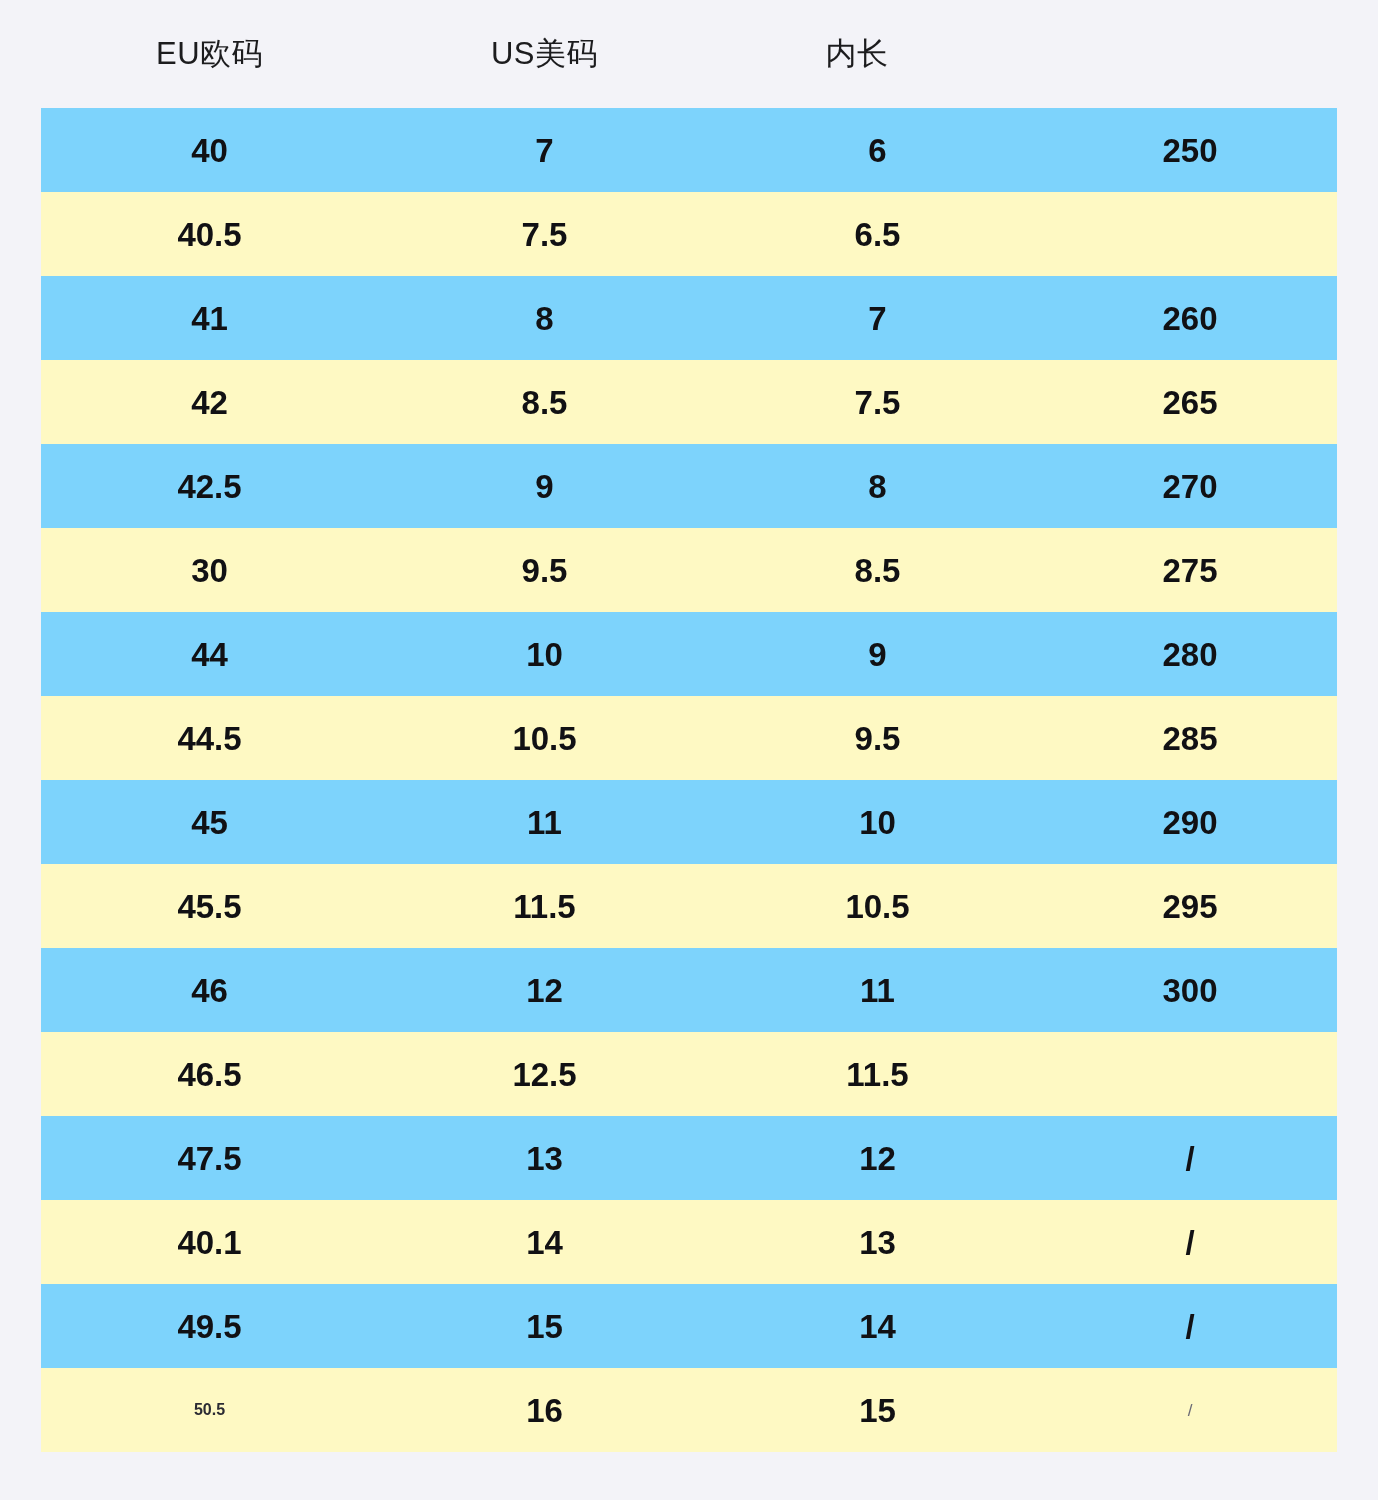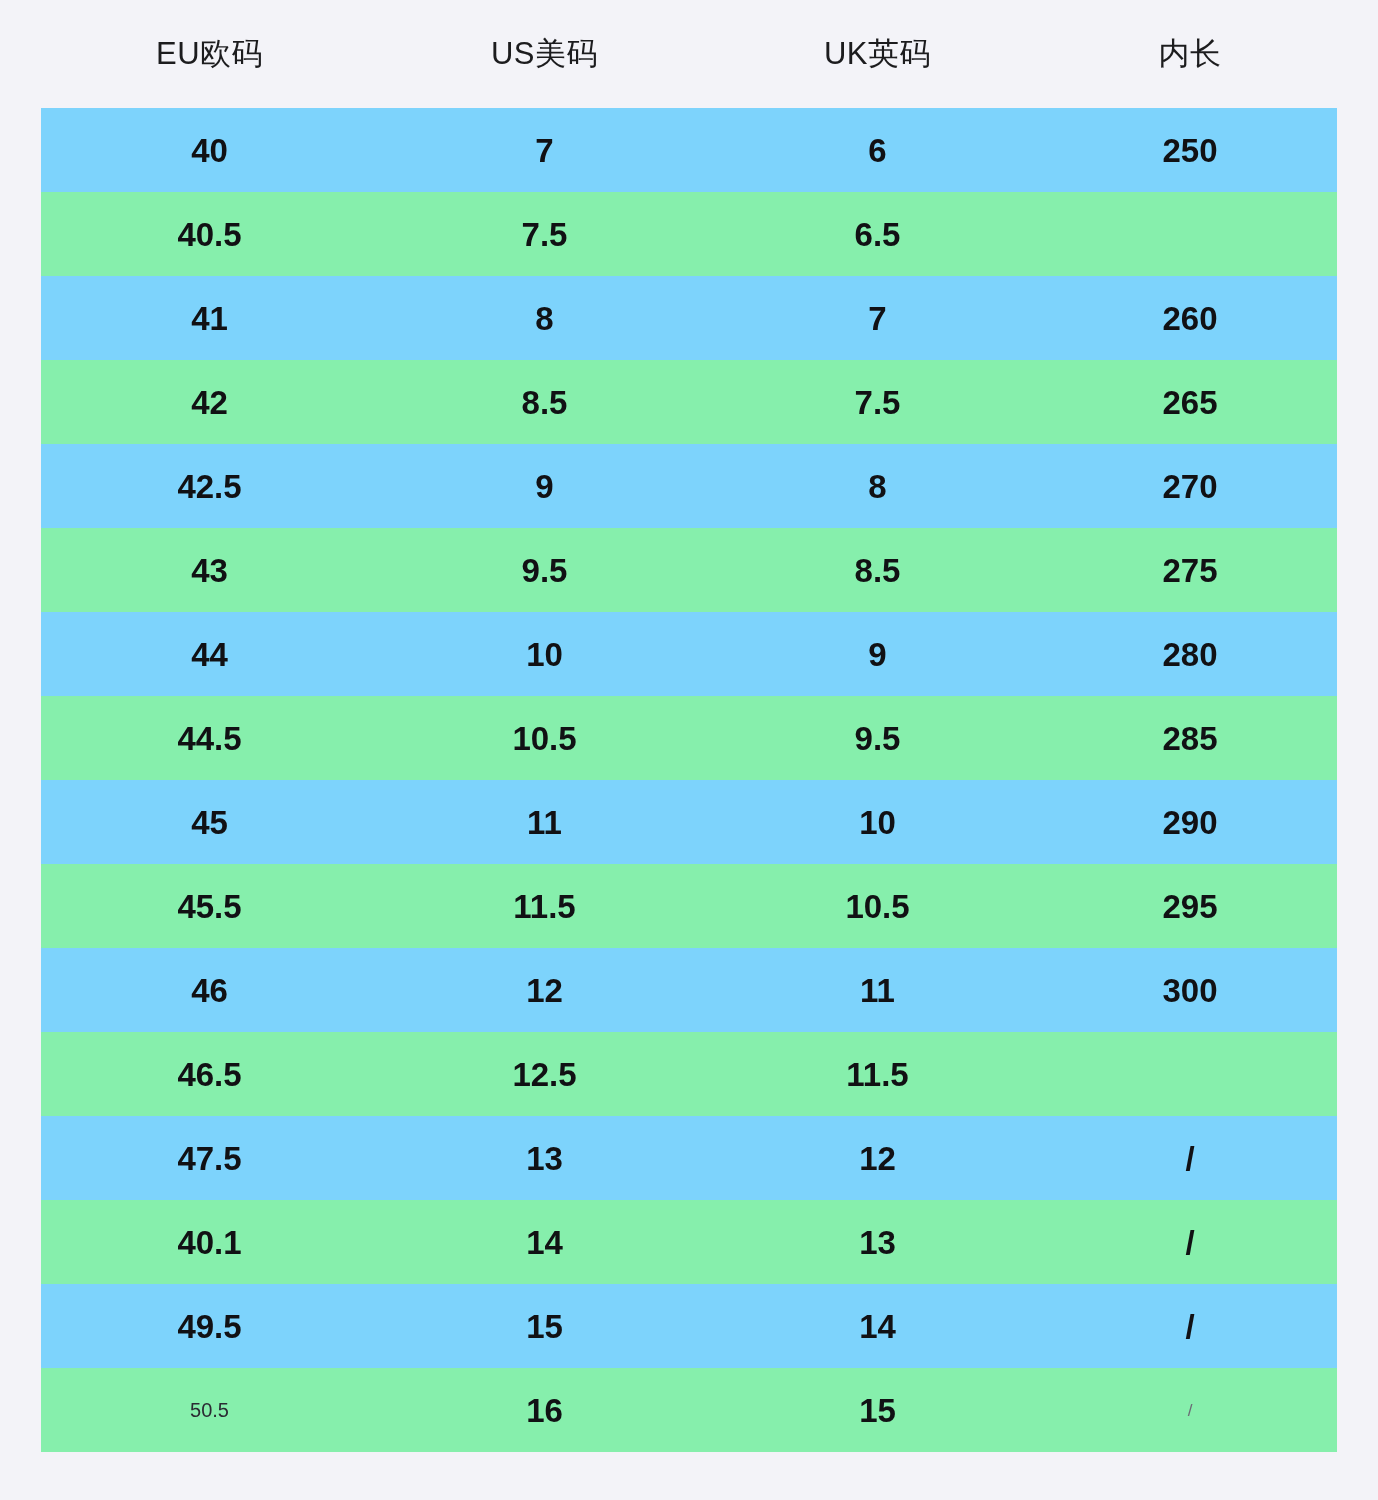--- a/index.html
+++ b/index.html
@@ -40,60 +40,59 @@
 
   
   .chart-body {
     display: block;
   }
   .chart-row {
     display: flex;
     align-items: center;
     height: 84px;
     margin: 0 41px;
-    background: #86efac;
+    background: #fef9c3;
   }
   .chart-row.odd {
     background: #7dd3fc;
   }
   .chart-row .cell {
     color: #111114;
     font-size: 33px;
     font-weight: 700;
     text-align: center;
     line-height: 1;
   }
 
   
   .cell.col-eu  { width: 337px; }
   .cell.col-us  { width: 333px; }
   .cell.col-uk  { width: 333px; }
   .cell.col-len { width: 292px; }
 
   
   .chart-row.last .cell.col-eu {
-    font-size: 20px;
-    font-weight: 400;
+    font-size: 16px;
+    font-weight: 700;
     color: #2b2b33;
   }
   .chart-row.last .cell.col-len {
     font-size: 17px;
     font-weight: 400;
     color: #6b6b75;
   }
 </style>
 </head>
 <body>
 
 <div class="size-chart">
 
   <div class="chart-header">
     <div class="cell col-eu">EU欧码</div>
     <div class="cell col-us">US美码</div>
-    <div class="cell col-uk">UK英码</div>
     <div class="cell col-len">内长</div>
   </div>
 
   <div class="chart-body">
 
     <div class="chart-row odd">
       <div class="cell col-eu">40</div>
       <div class="cell col-us">7</div>
       <div class="cell col-uk">6</div>
       <div class="cell col-len">250</div>
@@ -120,21 +119,21 @@
     </div>
 
     <div class="chart-row odd">
       <div class="cell col-eu">42.5</div>
       <div class="cell col-us">9</div>
       <div class="cell col-uk">8</div>
       <div class="cell col-len">270</div>
     </div>
 
     <div class="chart-row even">
-      <div class="cell col-eu">43</div>
+      <div class="cell col-eu">30</div>
       <div class="cell col-us">9.5</div>
       <div class="cell col-uk">8.5</div>
       <div class="cell col-len">275</div>
     </div>
 
     <div class="chart-row odd">
       <div class="cell col-eu">44</div>
       <div class="cell col-us">10</div>
       <div class="cell col-uk">9</div>
       <div class="cell col-len">280</div>

